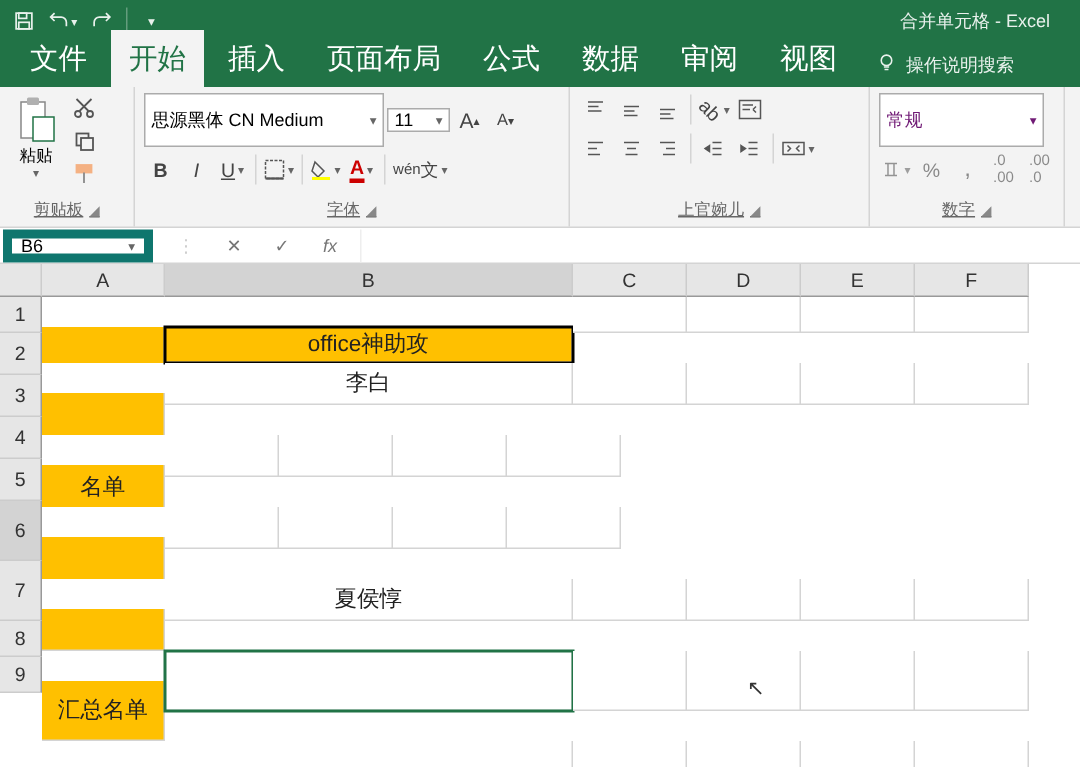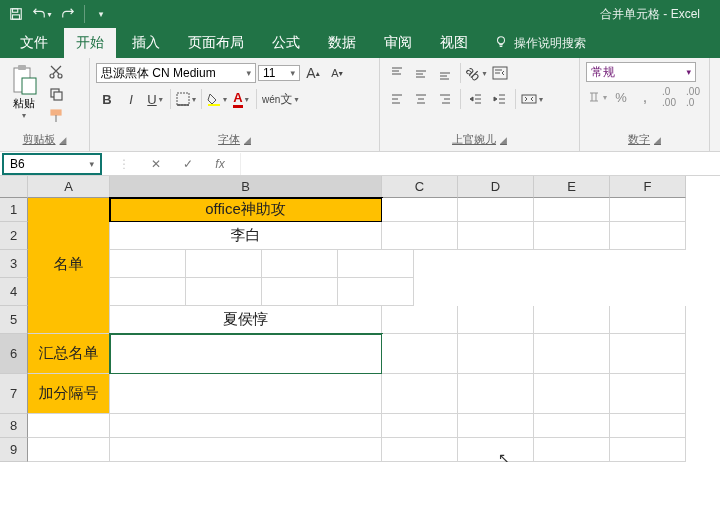--- a/index.html
+++ b/index.html
@@ -5,61 +5,61 @@
 * { margin: 0; padding: 0; box-sizing: border-box; font-family: "Microsoft YaHei", sans-serif; }
 body { background: #fff; font-size: 12px; overflow: hidden; }
 
 .titlebar { background: #217346; height: 28px; display: flex; align-items: center; padding: 0 4px; color: #fff; }
 .qat { display: flex; gap: 2px; align-items: center; }
 .qat-btn { width: 24px; height: 24px; display: flex; align-items: center; justify-content: center; color: #fff; opacity: 0.9; }
 .qat-sep { width: 1px; height: 18px; background: rgba(255,255,255,0.3); margin: 0 2px; }
 .title { flex: 1; text-align: right; padding-right: 16px; font-size: 12px; opacity: 0.9; }
 
 .tabs { background: #217346; height: 30px; display: flex; align-items: flex-end; padding-left: 8px; gap: 4px; color: #fff; }
-.tab { padding: 6px 12px; font-size: 14px; cursor: pointer; }
+.tab { padding: 6px 12px; font-size: 19px; cursor: pointer; }
 .tab.active { background: #f3f3f3; color: #217346; }
 .tell-me { display: flex; align-items: center; gap: 6px; padding: 6px 10px; opacity: 0.9; }
 
 .ribbon { background: #f3f3f3; border-bottom: 1px solid #d4d4d4; height: 94px; display: flex; }
 .group { border-right: 1px solid #d4d4d4; padding: 4px 6px; display: flex; flex-direction: column; justify-content: space-between; }
 .group-label { text-align: center; font-size: 11px; color: #666; padding-top: 2px; display: flex; justify-content: center; align-items: center; gap: 4px; text-decoration: underline; }
 .group-content { display: flex; gap: 4px; align-items: flex-start; }
 
 .paste-big { display: flex; flex-direction: column; align-items: center; width: 36px; padding-top: 2px; }
 .clip-small { display: flex; flex-direction: column; gap: 2px; }
 .ico { width: 20px; height: 20px; display: inline-flex; align-items: center; justify-content: center; color: #555; }
 
 .font-row { display: flex; gap: 2px; align-items: center; margin-bottom: 4px; }
-.font-name { width: 160px; height: 20px; border: 1px solid #ababab; background: #fff; padding: 0 4px; font-size: 12px; display: flex; align-items: center; justify-content: space-between; }
+.font-name { width: 160px; height: 36px; border: 1px solid #ababab; background: #fff; padding: 0 4px; font-size: 12px; display: flex; align-items: center; justify-content: space-between; }
 .font-size { width: 42px; height: 16px; border: 1px solid #ababab; background: #fff; padding: 0 4px; display: flex; align-items: center; justify-content: space-between; }
 .btn { min-width: 22px; height: 22px; display: inline-flex; align-items: center; justify-content: center; border: 1px solid transparent; font-size: 13px; color: #444; cursor: pointer; }
 .btn .dd { font-size: 8px; margin-left: 2px; color: #666; }
 
 .sep { width: 1px; height: 20px; background: #d4d4d4; margin: 0 2px; }
 
 .namebox-row { height: 24px; border-bottom: 1px solid #d4d4d4; display: flex; align-items: center; background: #fff; }
-.namebox { width: 100px; height: 22px; border: 2px solid #0f766e; margin: 0 2px; padding: 0 6px; display: flex; align-items: center; justify-content: space-between; background: #fff; }
+.namebox { width: 100px; height: 22px; border: 6px solid #0f766e; margin: 0 2px; padding: 0 6px; display: flex; align-items: center; justify-content: space-between; background: #fff; }
 .fx-area { display: flex; align-items: center; gap: 8px; padding: 0 8px; color: #777; }
 .fx-btn { width: 24px; text-align: center; }
 
 .sheet { display: flex; }
 .corner { width: 28px; height: 22px; background: #e6e6e6; border-right: 1px solid #ccc; border-bottom: 1px solid #999; }
 .col-headers { display: flex; }
 .col-h { height: 22px; background: #e6e6e6; border-right: 1px solid #ccc; border-bottom: 1px solid #999; display: flex; align-items: center; justify-content: center; font-size: 13px; color: #333; }
 .col-A { width: 82px; } .col-B { width: 272px; } .col-std { width: 76px; }
 
 .grid-body { display: flex; }
 .row-headers { display: flex; flex-direction: column; }
 .row-h { width: 28px; background: #e6e6e6; border-right: 1px solid #999; border-bottom: 1px solid #ccc; display: flex; align-items: center; justify-content: center; font-size: 13px; color: #333; }
 .cells { position: relative; }
 .row { display: flex; }
 .cell { border-right: 1px solid #d4d4d4; border-bottom: 1px solid #d4d4d4; display: flex; align-items: center; justify-content: center; font-size: 15px; color: #222; background: #fff; }
 .rh-24 { height: 24px; } .rh-28 { height: 28px; } .rh-40 { height: 40px; }
 
-.orange { background: #ffc000 !important; }
+.orange { background: #ffc000 !important; margin-top: 20px; }
 .active-cell { outline: 2px solid #217346; outline-offset: -1px; }
 .row-h.sel, .col-h.sel { background: #d3d3d3; }
 
 .dialog-launcher { font-size: 9px; color: #888; }
 </style>
 </head>
 <body>
 
 <div class="titlebar">
   <div class="qat">

